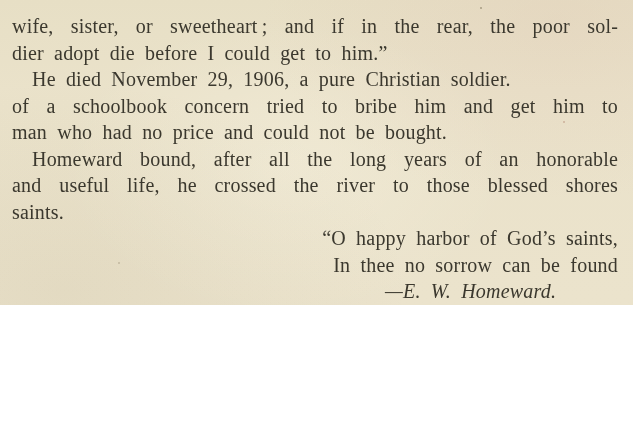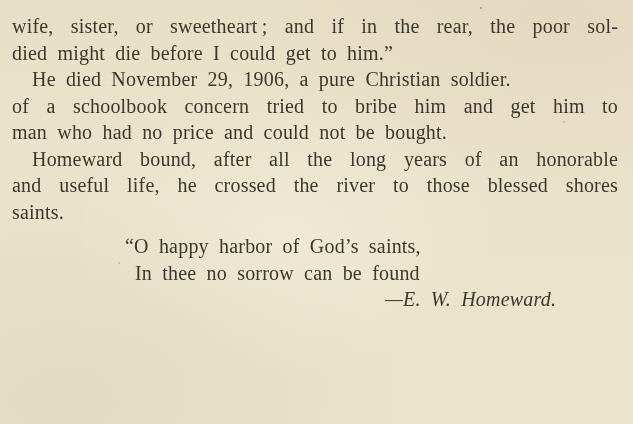--- a/index.html
+++ b/index.html
@@ -2,21 +2,21 @@
 <html><head>
 <meta charset="utf-8">
 <style>
   html, body {
     margin: 0;
     padding: 0;
   }
   .page {
     position: relative;
     width: 633px;
-    height: 424px;
+    height: 305px;
     overflow: hidden;
     background-color: #e9e1c8;
     background-image:
       radial-gradient(ellipse 420px 260px at 88% 6%, rgba(222,196,178,0.28), rgba(222,196,178,0) 70%),
       radial-gradient(ellipse 500px 300px at 10% 95%, rgba(120,102,60,0.07), rgba(120,102,60,0) 70%),
       radial-gradient(ellipse 300px 200px at 45% 55%, rgba(255,252,238,0.25), rgba(255,252,238,0) 75%),
       linear-gradient(180deg, #e7dfc5 0%, #eae2ca 30%, #ebe3cc 100%);
     font-family: "Liberation Serif", "DejaVu Serif", serif;
     color: #3b382e;
     text-decoration: underline;
@@ -40,21 +40,21 @@
     text-align: justify;
     text-align-last: justify;
   }
   
   .left {
     text-align: left;
     word-spacing: 5px;
   }
   .ind { text-indent: 20px; }
 
-  .poem { margin-top: 8px; }
+  .poem { margin-top: 0; text-align: right; }
   .poem .bl { word-spacing: 5px; }
   .p0 { margin-left: 113px; }
   .p1 { margin-left: 146px; }
   .p2 { margin-left: 123px; }
   .p3 { margin-left: 145px; }
 
   .attribution {
     height: 26.55px;
     line-height: 26.55px;
     margin-left: 373px;
@@ -71,21 +71,21 @@
   .speck.s2 { left: 563px; top: 121px; width: 2px; height: 2px; background: rgba(150,90,70,0.35); }
   .speck.s3 { left: 118px; top: 262px; width: 2px; height: 2px; background: rgba(90,80,55,0.25); }
 </style>
 </head>
 <body>
 
 <div class="page">
   <div class="text-col">
 
     <div class="bl just">wife, sister, or sweetheart ; and if in the rear, the poor sol-</div>
-    <div class="bl left">died might die before I could get to him.”</div>
+    <div class="bl left">dier adopt die before I could get to him.”</div>
     <div class="bl left ind">He died November 29, 1906, a pure Christian soldier.</div>
     <div class="bl just">of a schoolbook concern tried to bribe him and get him to</div>
     <div class="bl left">man who had no price and could not be bought.</div>
     <div class="bl just ind">Homeward bound, after all the long years of an honorable</div>
     <div class="bl just">and useful life, he crossed the river to those blessed shores</div>
     <div class="bl left">saints.</div>
 
     <div class="poem">
       <div class="bl p0">“O happy harbor of God’s saints,</div>
       <div class="bl p2">In thee no sorrow can be found</div>

